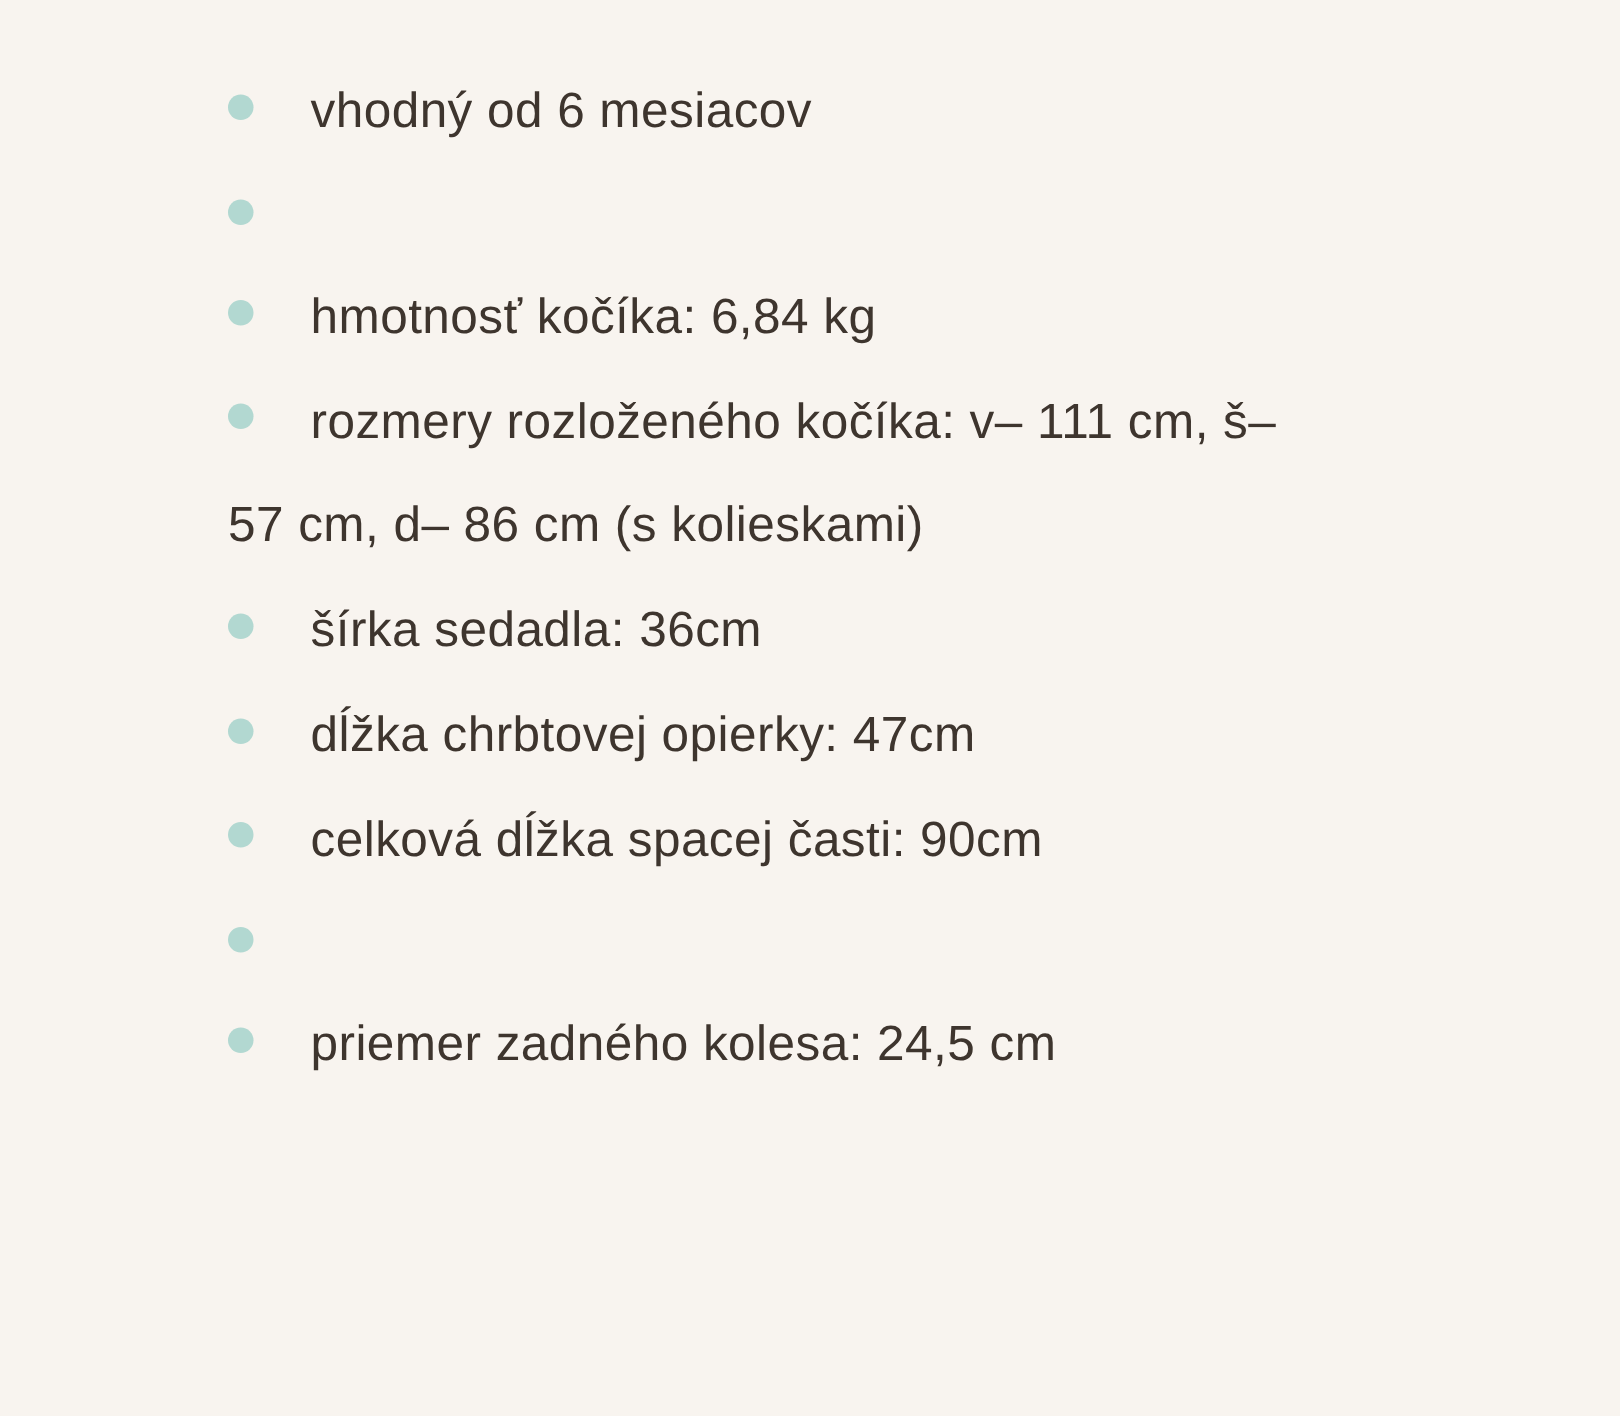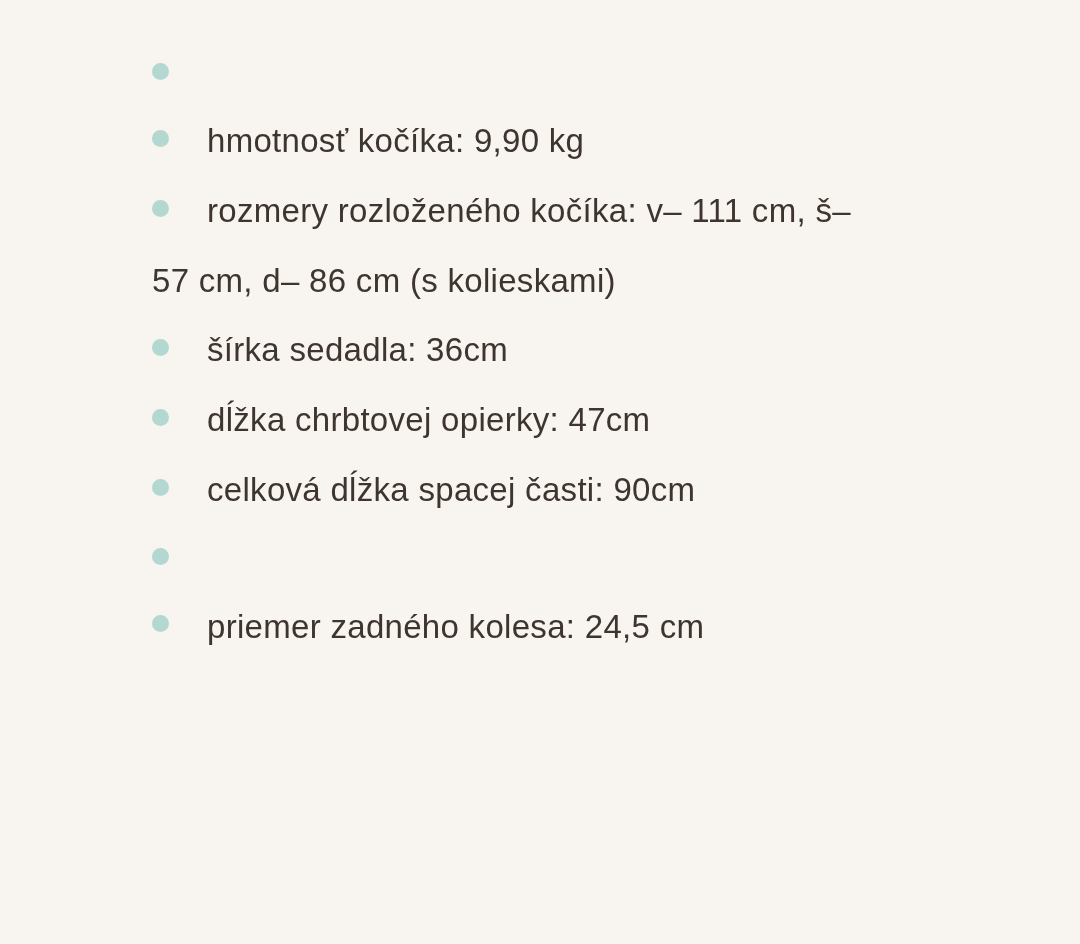--- a/index.html
+++ b/index.html
@@ -36,22 +36,23 @@
   }
   .spec-item .item-text {
     white-space: pre-line;
     vertical-align: middle;
   }
 </style>
 </head>
 <body>
 
 <div class="spec-list">
+    <div class="spec-item"><span class="bullet"></span><span class="item-text">vhodný od 6 mesiacov</span></div>
     <div class="spec-item"><span class="bullet"></span></div>
-    <div class="spec-item"><span class="bullet"></span><span class="item-text">hmotnosť kočíka: 9,90 kg</span></div>
+    <div class="spec-item"><span class="bullet"></span><span class="item-text">hmotnosť kočíka: 6,84 kg</span></div>
     <div class="spec-item"><span class="bullet"></span><span class="item-text">rozmery rozloženého kočíka: v– 111 cm, š–
 57 cm, d– 86 cm (s kolieskami)</span></div>
     <div class="spec-item"><span class="bullet"></span><span class="item-text">šírka sedadla: 36cm</span></div>
     <div class="spec-item"><span class="bullet"></span><span class="item-text">dĺžka chrbtovej opierky: 47cm</span></div>
     <div class="spec-item"><span class="bullet"></span><span class="item-text">celková dĺžka spacej časti: 90cm</span></div>
     <div class="spec-item"><span class="bullet"></span></div>
     <div class="spec-item"><span class="bullet"></span><span class="item-text">priemer zadného kolesa: 24,5 cm</span></div>
   </div>
 
 </body></html>

